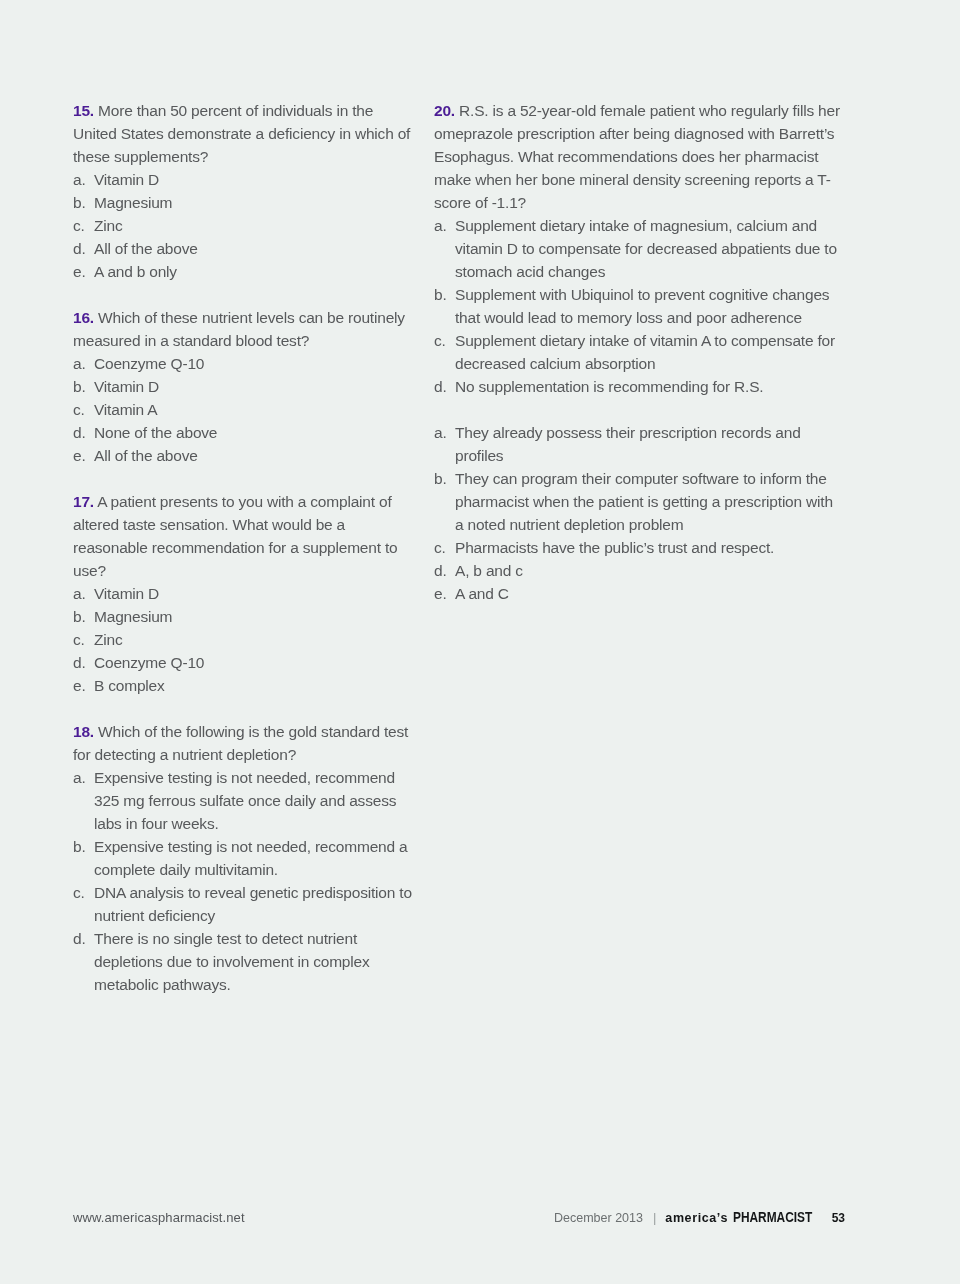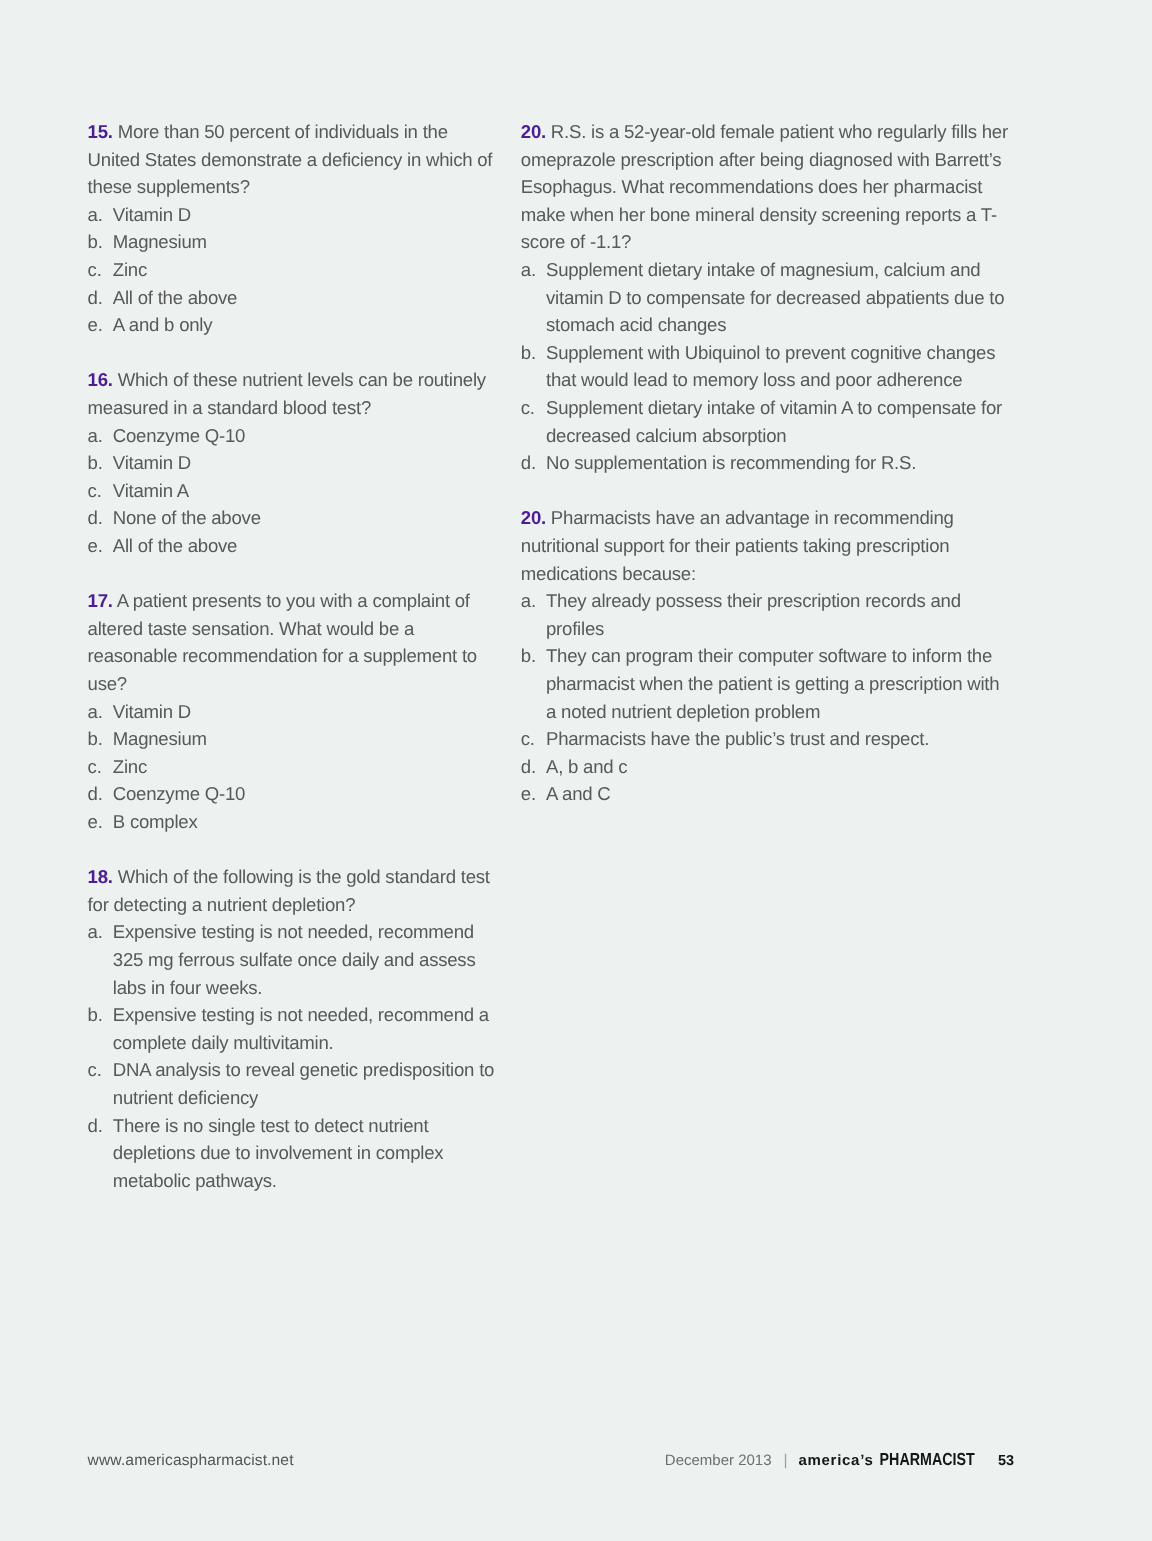--- a/index.html
+++ b/index.html
@@ -193,21 +193,20 @@
           <div class="option">
             <span class="opt-label">c.</span>
             <span class="opt-text">Supplement dietary intake of vitamin A to compensate for decreased calcium absorption</span>
           </div>
           <div class="option">
             <span class="opt-label">d.</span>
             <span class="opt-text">No supplementation is recommending for R.S.</span>
           </div>
         </div>
         <div class="question">
-          <p class="q-text"><b class="q-num">20.</b> Pharmacists have an advantage in recommending nutritional support for their patients taking prescription medications because:</p>
           <div class="option">
             <span class="opt-label">a.</span>
             <span class="opt-text">They already possess their prescription records and profiles</span>
           </div>
           <div class="option">
             <span class="opt-label">b.</span>
             <span class="opt-text">They can program their computer software to inform the pharmacist when the patient is getting a prescrip­tion with a noted nutrient depletion problem</span>
           </div>
           <div class="option">
             <span class="opt-label">c.</span>

